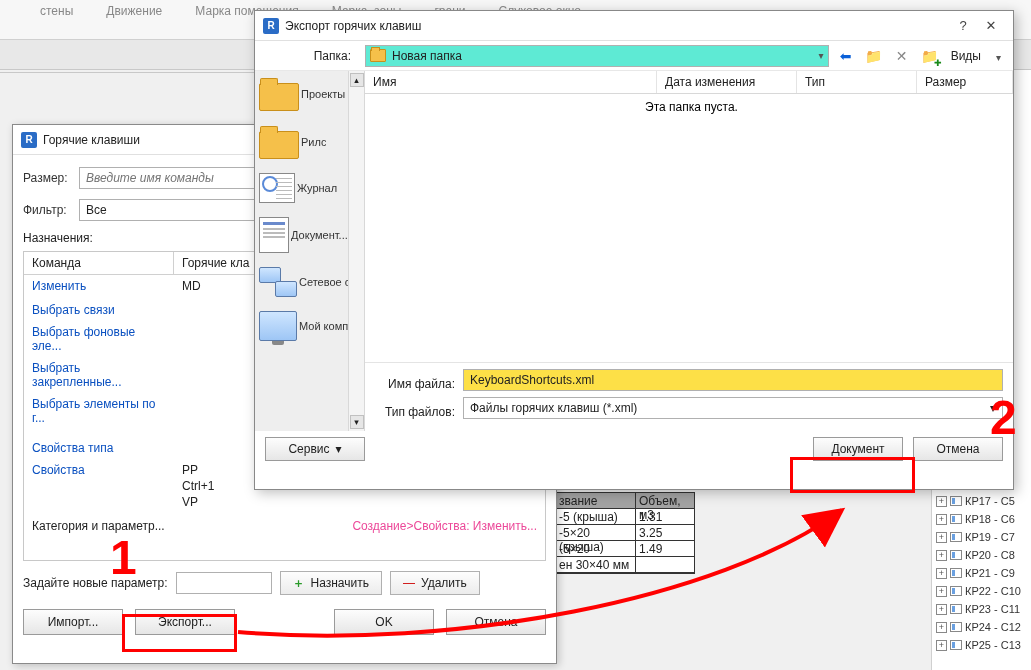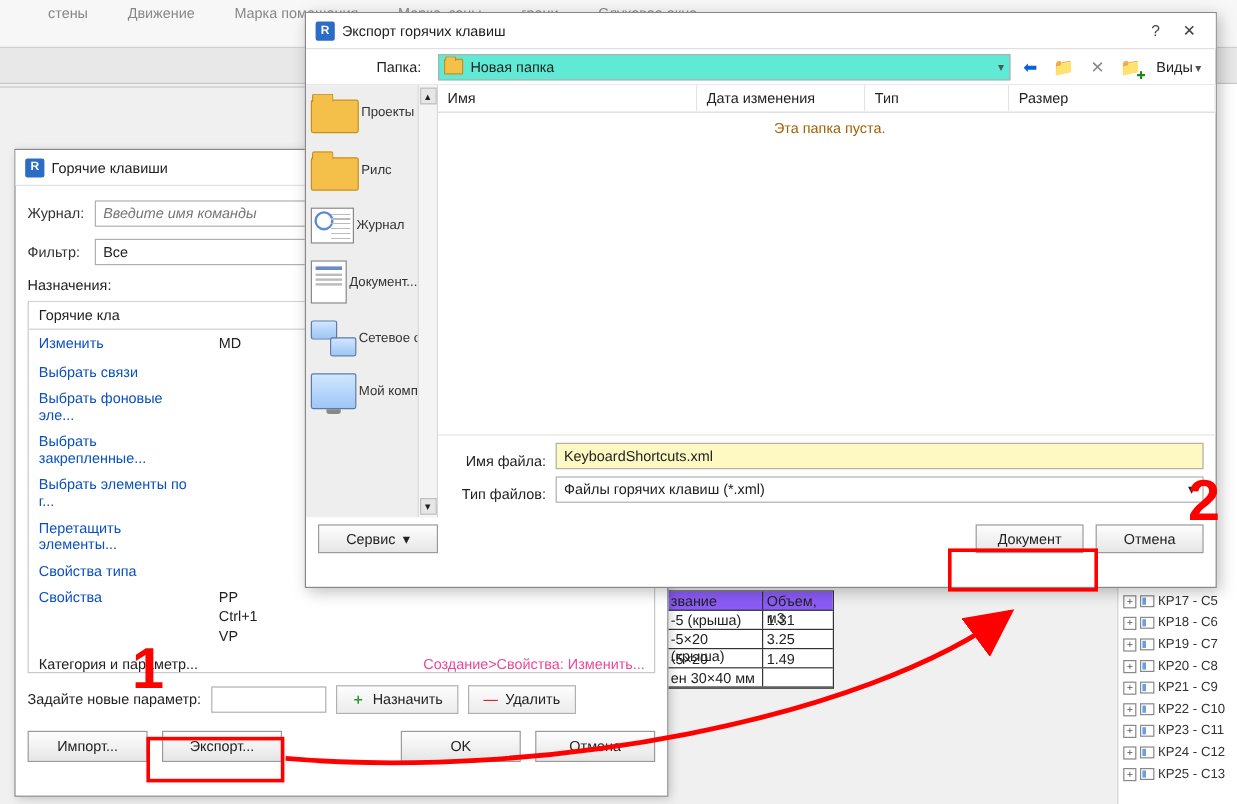--- a/index.html
+++ b/index.html
@@ -57,21 +57,21 @@
   .dlg-ex .toolbar .foldersel{flex:1;height:22px;border:1px solid #b0b0b0;background:#5eead4;display:flex;align-items:center;padding:0 4px;gap:6px}
   .folder-ico{width:16px;height:13px;background:#f5c04a;border:1px solid #c98f1a;border-radius:1px;position:relative}
   .folder-ico:before{content:"";position:absolute;left:0;top:-3px;width:7px;height:3px;background:#f5c04a;border:1px solid #c98f1a;border-bottom:none;border-radius:1px 1px 0 0}
   .dlg-ex .toolbar .caret{margin-left:auto;font-size:10px;color:#555}
   .tb-ico{width:22px;height:22px;display:flex;align-items:center;justify-content:center;font-size:14px}
   .tb-ico.back{color:#0a60d8}
   .tb-ico.up{color:#d89a10}
   .tb-ico.del{color:#888}
   .tb-ico.new{color:#d89a10;position:relative}
   .tb-ico.new:after{content:"✚";position:absolute;right:-1px;bottom:-1px;font-size:9px;color:#1a8a1a}
-  .tb-views{display:flex;align-items:flex-end;gap:2px;padding:0 4px}
+  .tb-views{display:flex;align-items:flex-end;gap:15px;padding:0 4px}
   .dlg-ex .main{display:flex;height:360px}
   .places{width:110px;background:#eee;border-right:1px solid #d8d8d8;display:flex;flex-direction:column;align-items:stretch;position:relative}
   .places .scroll{width:16px;background:#f4f4f4;border-left:1px solid #d8d8d8;position:absolute;right:0;top:0;bottom:0;display:flex;flex-direction:column;justify-content:space-between;align-items:center;padding:2px 0}
   .places .scroll .arr{width:14px;height:14px;border:1px solid #c0c0c0;background:#e6e6e6;display:flex;align-items:center;justify-content:center;font-size:9px}
   .place{display:flex;flex-direction:row;align-items:center;padding:6px 4px 8px 4px;gap:2px}
   .place .big{width:40px;height:34px;display:flex;align-items:center;justify-content:center}
   .place .nm{font-size:11px;color:#333;text-align:center;max-width:88px;overflow:hidden;text-overflow:ellipsis;white-space:nowrap}
   .big.folder{background:#f5c04a;border:1px solid #c98f1a;border-radius:2px;position:relative;height:28px;margin-top:6px}
   .big.folder:before{content:"";position:absolute;left:0;top:-6px;width:16px;height:6px;background:#f5c04a;border:1px solid #c98f1a;border-bottom:none;border-radius:2px 2px 0 0}
   .big.doc{width:30px;height:36px;background:#fff;border:1px solid #888;position:relative}
@@ -81,43 +81,43 @@
   .big.journ:before{content:"";position:absolute;left:2px;top:2px;width:12px;height:12px;border:2px solid #5a8ad8;border-radius:50%}
   .big.journ:after{content:"";position:absolute;right:2px;bottom:2px;left:16px;top:4px;background:repeating-linear-gradient(#bbb,#bbb 1px,transparent 1px,transparent 4px)}
   .big.comp{width:38px;height:30px;background:linear-gradient(#cfe6ff,#9ec6f5);border:1px solid #5a7aa8;border-radius:2px;position:relative}
   .big.comp:after{content:"";position:absolute;left:12px;right:12px;bottom:-5px;height:4px;background:#888;border-radius:0 0 2px 2px}
   .big.net{width:38px;height:30px;position:relative}
   .big.net .m1,.big.net .m2{position:absolute;width:22px;height:16px;background:linear-gradient(#cfe6ff,#9ec6f5);border:1px solid #5a7aa8;border-radius:2px}
   .big.net .m1{left:0;top:0}.big.net .m2{right:0;bottom:0}
   .filearea{flex:1;display:flex;flex-direction:column}
   .fa-head{display:flex;border-bottom:1px solid #d8d8d8;background:#fff}
   .fa-head div{padding:4px 8px;border-right:1px solid #e4e4e4}
-  .fa-h-name{width:216px}.fa-h-date{width:140px}.fa-h-type{width:120px}.fa-h-size{flex:1}
-  .fa-empty{padding:6px 0 0 280px;color:#a16207}
+  .fa-h-name{width:292px}.fa-h-date{width:140px}.fa-h-type{width:120px}.fa-h-size{flex:1}
+  .fa-empty{padding:6px 0 0 280px;color:#000000}
   .filearea-body{flex:1}
   .filefields{border-top:1px solid #e4e4e4;padding:6px 10px 6px 10px}
   .ffrow{display:flex;align-items:flex-end;margin-bottom:6px;gap:8px}
   .ffrow .l{width:80px;text-align:right}
-  .ffrow .inp{flex:1;height:22px;border:1px solid #b0b0b0;background:#fef9c3;padding:2px 6px}
+  .ffrow .inp{flex:1;height:22px;border:1px solid #b0b0b0;background:#fde047;padding:2px 6px}
   .ffrow .selw{flex:1;height:22px;border:1px solid #b0b0b0;background:#fff;padding:2px 6px;display:flex;align-items:center;justify-content:space-between}
   .bottom{display:flex;align-items:center;padding:6px 10px;gap:10px}
   .bottom .svc{width:100px;height:24px;border:1px solid #9a9a9a;background:linear-gradient(#fdfdfd,#e6e6e6);display:flex;align-items:center;justify-content:center;gap:6px}
   .bottom .sp{flex:1}
   .bottom .b{width:90px;height:24px;border:1px solid #9a9a9a;background:linear-gradient(#fdfdfd,#e6e6e6);display:flex;align-items:center;justify-content:center}
   
   .redbox{position:absolute;border:3px solid #f00;pointer-events:none}
   .rednum{position:absolute;font-size:48px;font-weight:bold;color:#f00;pointer-events:none}
   .arrow-svg{position:absolute;pointer-events:none}
   
   .bg-table{position:absolute;left:555px;top:492px;width:140px;border:1px solid #333;background:#fff;font-size:10px}
   .bg-table .r{display:flex;border-bottom:1px solid #333;height:16px}
   .bg-table .r div{padding:1px 3px}
   .bg-table .r .a{width:80px;border-right:1px solid #333}
   .bg-table .r .b{flex:1}
-  .bg-table .hd{background:#8b5cf6}
+  .bg-table .hd{background:#a3a3a3}
 </style>
 </head>
 <body>
 
 <div class="bg-ribbon">
   <span>стены</span>
   <span>Движение</span>
   <span>Марка помещения</span>
   <span>Марка, зоны</span>
   <span>грани</span>
@@ -198,33 +198,34 @@
     </div>
 </div>
 
 <div class="dlg-hk">
   <div class="title">
     <div class="ico">R</div>
     <span>Горячие клавиши</span>
   </div>
   <div class="body">
     <div class="row">
-      <div class="lbl">Журнал:</div>
+      <div class="lbl">Размер:</div>
       <input class="txt" placeholder="Введите имя команды" style="">
     </div>
     <div class="row">
       <div class="lbl">Фильтр:</div>
       <div class="sel">
         <span>Все</span>
           <span class="caret">▾</span>
       </div>
     </div>
     <div class="section-lbl">Назначения:</div>
     <div class="grid">
       <div class="grid-head">
+        <div class="col-cmd">Команда</div>
         <div class="col-key">Горячие кла</div>
       </div>
       <div class="grid-body" id="grid-body">
           <div class="grid-row">
             <div class="c1">Изменить</div>
             <div class="c2">
               <div>MD</div>
             </div>
           </div>
           <div class="grid-row">
@@ -237,21 +238,20 @@
           </div>
           <div class="grid-row">
             <div class="c1">Выбрать закрепленные...</div>
             <div class="c2"></div>
           </div>
           <div class="grid-row">
             <div class="c1">Выбрать элементы по г...</div>
             <div class="c2"></div>
           </div>
           <div class="grid-row">
-            <div class="c1">Перетащить элементы...</div>
             <div class="c2"></div>
           </div>
           <div class="grid-row">
             <div class="c1">Свойства типа</div>
             <div class="c2"></div>
           </div>
           <div class="grid-row">
             <div class="c1">Свойства</div>
             <div class="c2">
               <div>PP</div>

